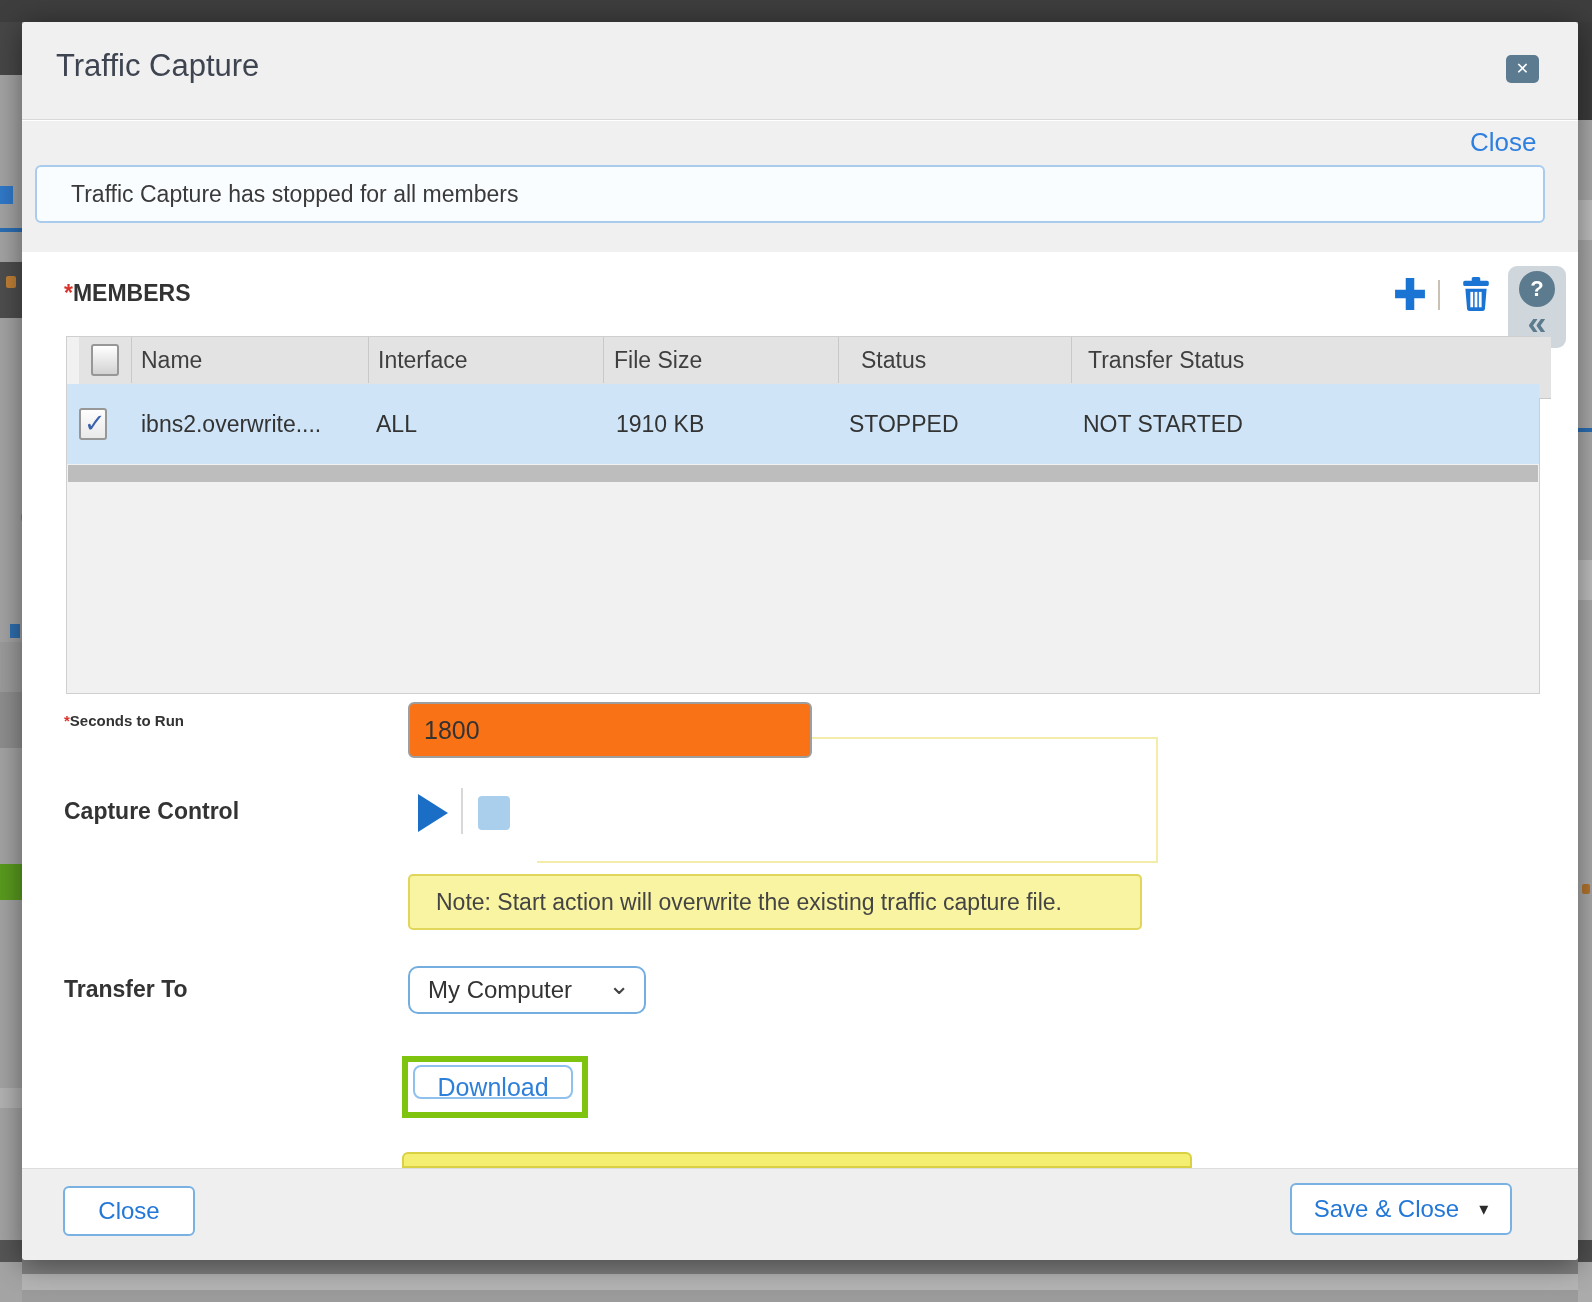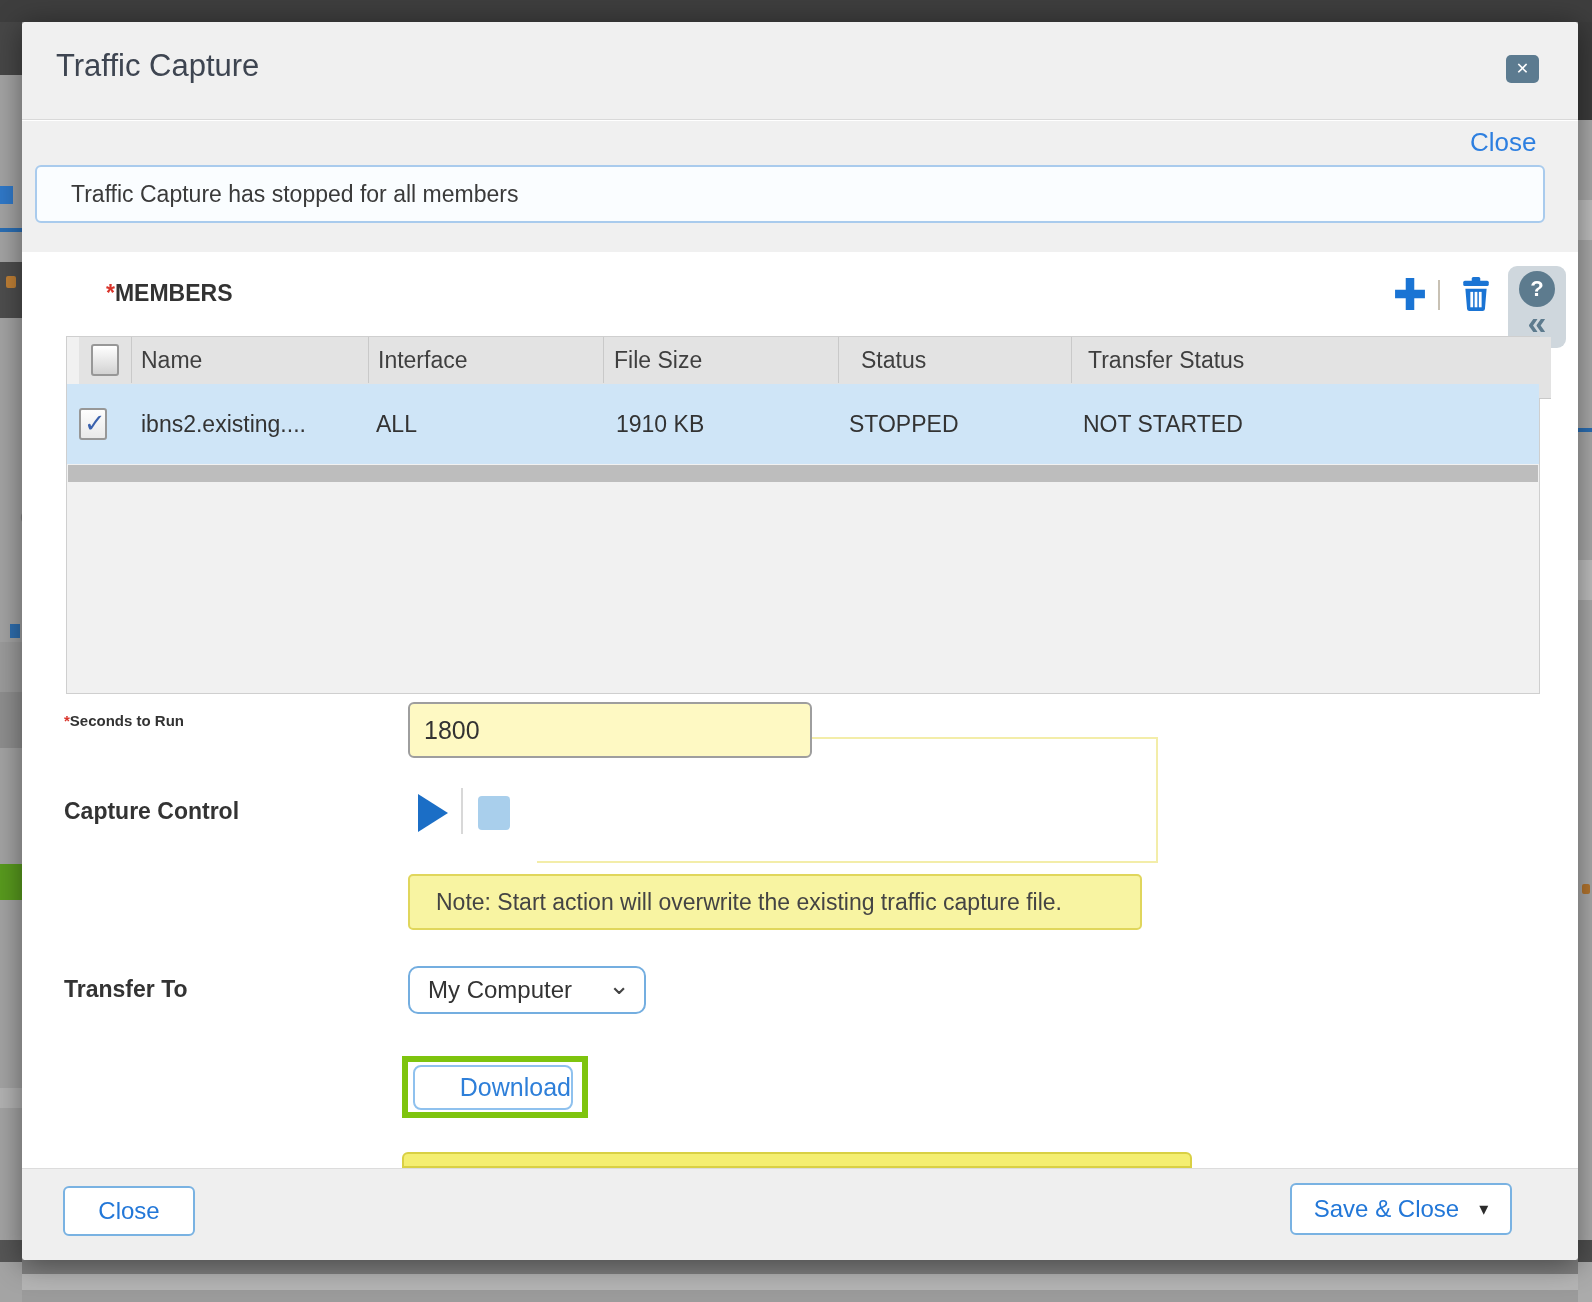--- a/index.html
+++ b/index.html
@@ -21,21 +21,21 @@
   #close-btn { left:1506px; top:55px; width:33px; height:28px; background:#5c7b90; border-radius:5px;
                color:#ffffff; font-size:16px; font-weight:bold; text-align:center; line-height:27px; cursor:pointer; }
   #subheader { left:22px; top:121px; width:1556px; height:131px; background:#f0f0f0; }
   #close-link { left:1470px; top:127px; width:76px; font-size:26px; color:#2d7fe0; cursor:pointer; }
   #notif-box { left:35px; top:165px; width:1510px; height:58px; background:#fafdff;
                border:2px solid #a9cbed; border-radius:6px; }
   #notif-text { left:34px; top:0; line-height:54px; font-size:23px; color:#3a3a3a; }
 
   
   .req { color:#d9342b; font-weight:bold; }
-  #members-label { left:64px; top:280px; font-size:23px; font-weight:bold; color:#333333;margin-left:42px; }
+  #members-label { left:64px; top:280px; font-size:23px; font-weight:bold; color:#333333; }
   #add-btn { left:1395px; top:278px; width:30px; height:32px; cursor:pointer; }
   #tool-divider { left:1438px; top:280px; width:2px; height:30px; background:#c8c1b4; }
   #delete-btn { left:1461px; top:277px; width:30px; height:34px; cursor:pointer; }
   #help-panel { left:1508px; top:266px; width:58px; height:82px; background:#cfd7dd; border-radius:9px; }
   #help-btn { left:1519px; top:271px; width:36px; height:36px; background:#5d7b8e; border-radius:50%;
               color:#ffffff; font-size:22px; font-weight:bold; text-align:center; line-height:35px; cursor:pointer; }
   #collapse-btn { left:1508px; top:302px; width:58px; text-align:center; font-size:34px; font-weight:bold;
                   color:#5d7b8e; cursor:pointer; line-height:40px; }
 
   
@@ -49,36 +49,36 @@
   .checkbox { position:absolute; width:28px; height:32px; border:2px solid #979797; border-radius:3px;
               background:linear-gradient(#ffffff,#d2d2d2); cursor:pointer; }
   #row-checkbox { background:linear-gradient(#fdfdfd,#e9e9e9); }
   #row-checkbox .mark { position:absolute; left:3px; top:-2px; font-size:26px; font-weight:bold; color:#3b62ad; }
   #hscrollbar { position:absolute; left:1px; top:128px; width:1470px; height:17px; background:#bdbdbd; cursor:pointer; }
 
   
   #ghost-yellow { left:537px; top:737px; width:621px; height:126px; border:2px solid #f3eda9; border-left:none; }
   #seconds-label { left:64px; top:712px; font-size:15px; font-weight:bold; color:#333333; }
   #seconds-input { left:408px; top:702px; width:404px; height:56px; border:2px solid #9e9e9e; border-radius:6px;
-                   background:#fef9c3; font-family:inherit; font-size:25px; color:#333333; padding-left:14px; z-index:2; }
+                   background:#f97316; font-family:inherit; font-size:25px; color:#333333; padding-left:14px; z-index:2; }
   #capture-label { left:64px; top:798px; font-size:23px; font-weight:bold; color:#333333; }
   #play-btn { left:418px; top:794px; width:0; height:0; border-left:30px solid #1b6ec6;
               border-top:19px solid transparent; border-bottom:19px solid transparent; cursor:pointer; }
   #ctl-divider { left:461px; top:788px; width:2px; height:46px; background:#d8d8d8; }
   #stop-btn { left:478px; top:796px; width:32px; height:34px; background:#a9cfec; border-radius:4px; cursor:pointer; }
   #note-box { left:408px; top:874px; width:734px; height:56px; background:#f8f4a2; border:2px solid #e0d65c; border-radius:5px; }
   #note-text { left:26px; top:0; line-height:52px; font-size:23px; color:#444444; }
   #transfer-label { left:64px; top:976px; font-size:23px; font-weight:bold; color:#333333; }
   #transfer-select { left:408px; top:966px; width:238px; height:48px; background:#ffffff;
                      border:2px solid #74aee0; border-radius:10px; cursor:pointer; }
   #transfer-value { position:absolute; left:18px; top:0; line-height:44px; font-size:24px; color:#333333; }
   #transfer-chevron { position:absolute; right:14px; top:2px; font-size:26px; color:#444444; }
   #green-frame { left:402px; top:1056px; width:186px; height:62px; border:6px solid #7ec40e; background:#ffffff; }
-  #download-btn { left:413px; top:1065px; width:160px; height:45px; background:#ffffff; border:2px solid #8fc1ee;
-                  border-radius:8px; text-align:right; line-height:41px; font-size:25px; color:#2e7fd9; cursor:pointer; }
+  #download-btn { left:413px; top:1065px; width:160px; height:34px; background:#ffffff; border:2px solid #8fc1ee;
+                  border-radius:8px; text-align:center; line-height:41px; font-size:25px; color:#2e7fd9; cursor:pointer; }
   #note2-box { left:402px; top:1152px; width:790px; height:16px; background:#f4ee71;
                border:2px solid #d9d044; border-radius:6px 6px 0 0; }
 
   
   #modal-footer { left:22px; top:1168px; width:1556px; height:92px; background:#efefef;
                   border-top:1px solid #dcdcdc; border-radius:0 0 4px 4px; }
   .btn { background:#ffffff; border:2px solid #79b2e2; border-radius:6px; font-size:24px; color:#2277d8;
          text-align:center; cursor:pointer; }
   #cancel-btn { left:63px; top:1186px; width:132px; height:50px; line-height:46px; }
   #save-close-btn { left:1290px; top:1183px; width:222px; height:52px; display:flex; align-items:center;
@@ -168,21 +168,21 @@
       <span class="col-sep" style="left:52px;"></span>
       <span class="col-sep" style="left:289px;"></span>
       <span class="col-sep" style="left:524px;"></span>
       <span class="col-sep" style="left:759px;"></span>
       <span class="col-sep" style="left:992px;"></span>
     </div>
     <div id="table-row">
       <span class="checkbox" id="row-checkbox" style="left:12px;top:24px;">
         <span class="mark">✓</span>
       </span>
-      <span class="td" style="left:74px;">ibns2.existing....</span>
+      <span class="td" style="left:74px;">ibns2.overwrite....</span>
       <span class="td" style="left:309px;">ALL</span>
       <span class="td" style="left:549px;">1910 KB</span>
       <span class="td" style="left:782px;">STOPPED</span>
       <span class="td" style="left:1016px;">NOT STARTED</span>
     </div>
     <div id="hscrollbar"></div>
   </div>
 
   <div id="ghost-yellow" class="abs"></div>
   <div id="seconds-label" class="abs">

